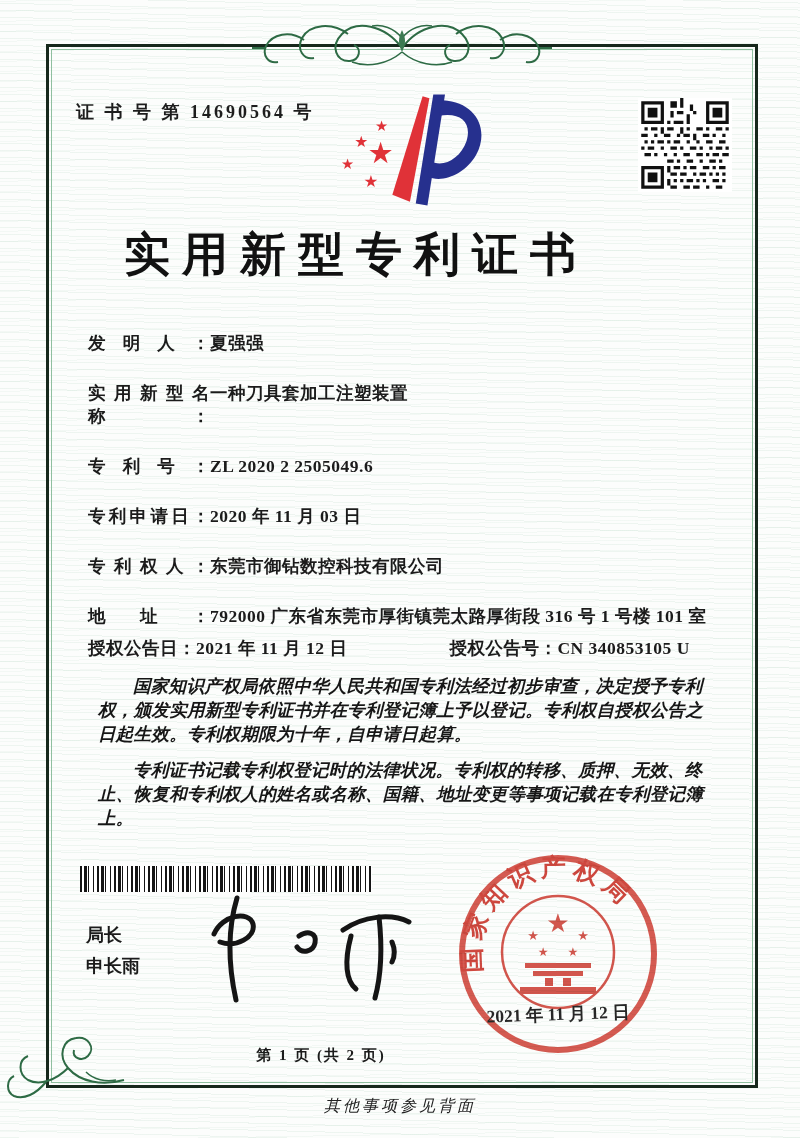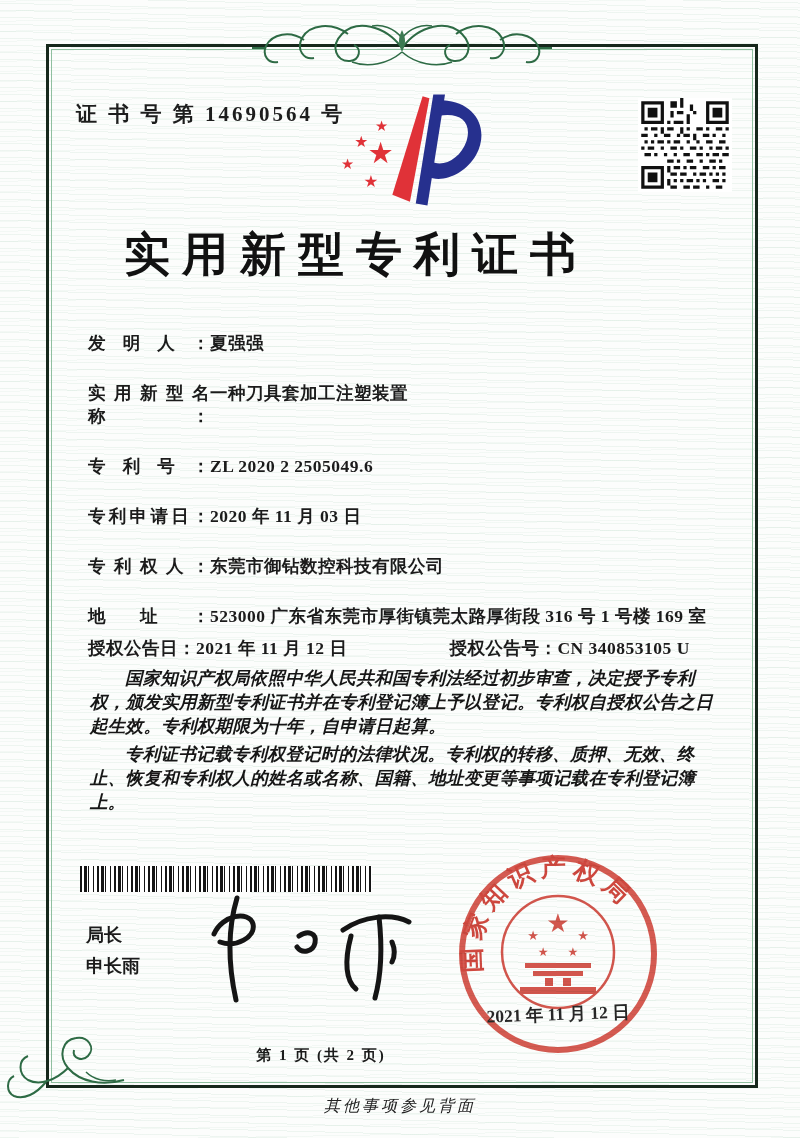--- a/index.html
+++ b/index.html
@@ -10,39 +10,39 @@
       repeating-linear-gradient(1.5deg, rgba(140,190,160,.13) 0 1px, transparent 1px 7px),
       repeating-linear-gradient(-1deg, rgba(150,200,170,.09) 0 1px, transparent 1px 10px),
       #fcfdfc;
     color:#1b1b1b;
   }
   .abs{position:absolute;}
   
   .frame{left:46px;top:44px;width:706px;height:1038px;border:3px solid #16281c;}
   .frame-inner{position:absolute;inset:2px;border:1px solid #8fbf9f;}
   
-  .certno{left:76px;top:100px;font-size:21px;letter-spacing:3px;font-weight:600;color:#1d1d1d;font-family:Liberation Serif, serif;}
+  .certno{left:76px;top:100px;font-size:18px;letter-spacing:3px;font-weight:600;color:#1d1d1d;font-family:Liberation Serif, serif;}
   .logo{left:328px;top:90px;width:156px;height:118px;}
   .qr{left:638px;top:98px;width:94px;height:94px;background:#fff;}
   .title{left:0;top:224px;width:712px;text-align:center;font-size:46px;font-weight:700;
          letter-spacing:12px;color:#111;}
   
   .fields{left:88px;top:332px;width:628px;font-size:17.5px;line-height:23px;}
   .frow{display:flex;align-items:flex-start;margin-bottom:27px;}
   .flabel{flex:0 0 122px;text-align:justify;text-align-last:justify;font-weight:600;letter-spacing:.5px;}
   .fvalue{flex:1;font-weight:600;letter-spacing:.5px;}
   .frow.addr{margin-bottom:9px;}
   .grantrow{display:flex;gap:16px;}
   .grantrow .pair{display:flex;}
   .grantrow .pair.right{margin-left:86px;}
   .grantrow .gl{font-weight:600;letter-spacing:.5px;}
   
   .bodytext{left:86px;top:662px;width:632px;font-size:17.5px;line-height:24px;
             font-style:italic;font-weight:600;color:#161616;}
-  .bodytext p{margin:4px;text-indent:2em;letter-spacing:.3px;}
+  .bodytext p{margin:12px;text-indent:2em;letter-spacing:.3px;}
   
   .barcode{left:80px;top:866px;width:292px;height:26px;
     background:repeating-linear-gradient(90deg,#141414 0 2px,#fff 2px 4px,#141414 4px 7px,
       #fff 7px 8px,#141414 8px 9px,#fff 9px 13px,#141414 13px 14px,#fff 14px 17px);}
   .signer{left:86px;top:920px;font-size:18px;font-weight:700;line-height:31px;
           font-family:Liberation Serif, serif;}
   .signature{left:190px;top:890px;width:240px;height:120px;}
   .seal{left:452px;top:848px;width:212px;height:212px;mix-blend-mode:multiply;opacity:.93;}
   .pagefoot{left:0;top:1046px;width:642px;text-align:center;font-size:15px;font-weight:600;letter-spacing:2px;}
   .backnote{left:0;top:1096px;width:800px;text-align:center;font-size:16px;font-style:italic;
@@ -123,21 +123,21 @@
   <div class="frow">
     <span class="flabel">专利申请日：</span>
     <span class="fvalue">2020 年 11 月 03 日</span>
   </div>
   <div class="frow">
     <span class="flabel">专利权人：</span>
     <span class="fvalue">东莞市御钻数控科技有限公司</span>
   </div>
   <div class="frow addr">
     <span class="flabel">地址：</span>
-    <span class="fvalue">523000 广东省东莞市厚街镇莞太路厚街段 316 号 1 号楼 169 室</span>
+    <span class="fvalue">792000 广东省东莞市厚街镇莞太路厚街段 316 号 1 号楼 101 室</span>
   </div>
   <div class="grantrow">
     <span class="pair">
       <span class="gl">授权公告日：</span>
       <span class="gl">2021 年 11 月 12 日</span>
     </span>
     <span class="pair right">
       <span class="gl">授权公告号：</span>
       <span class="gl">CN 340853105 U</span>
     </span>

